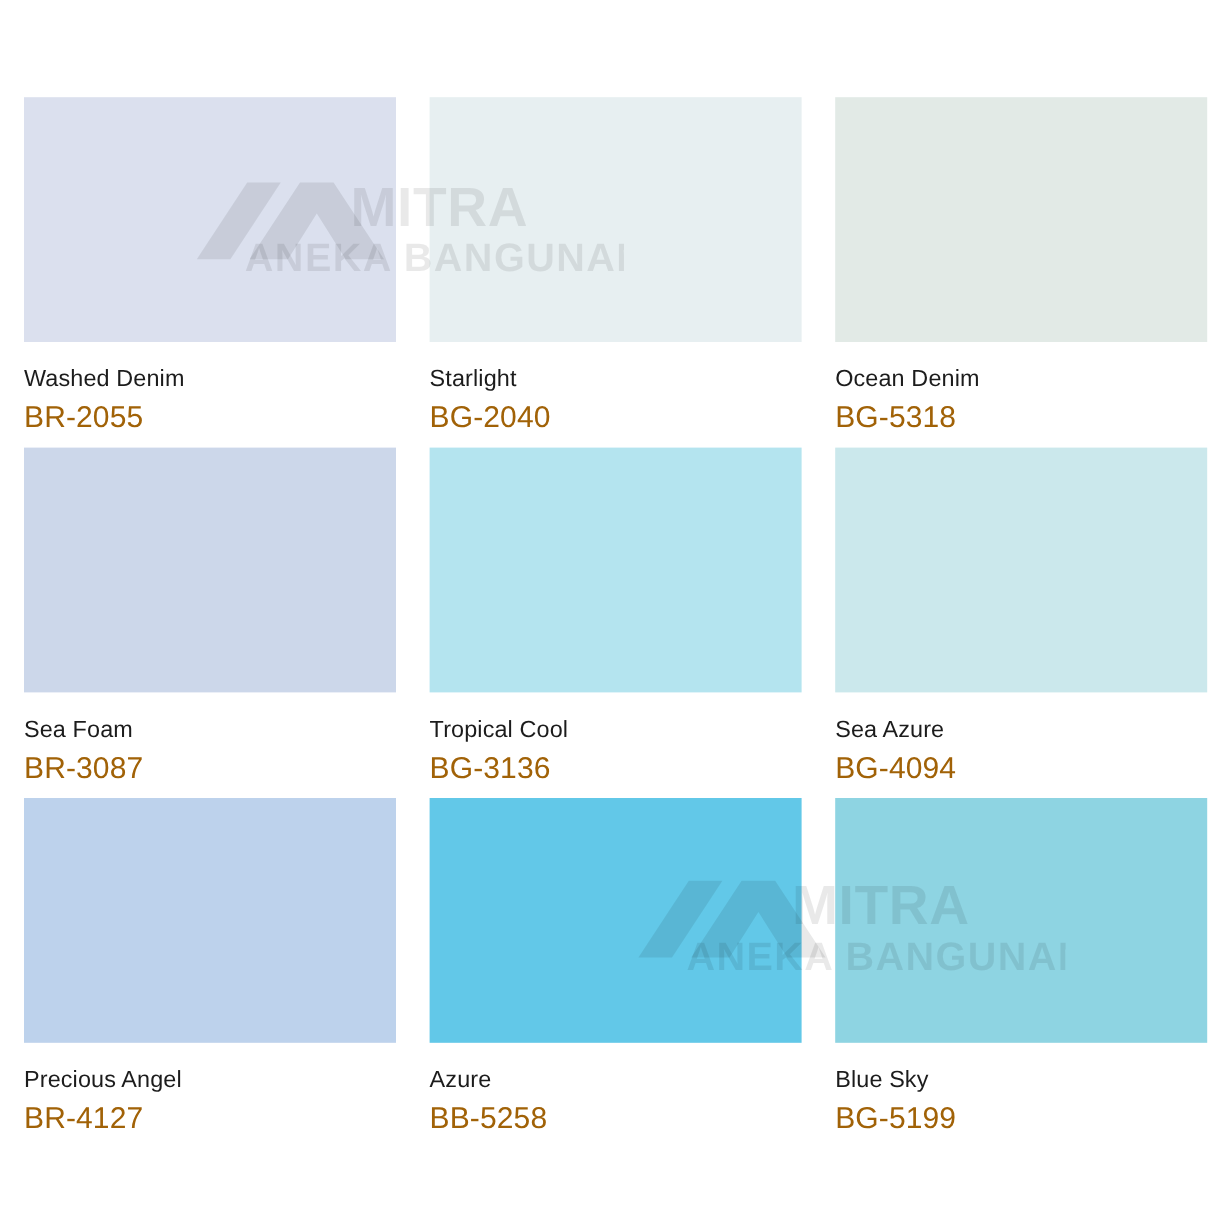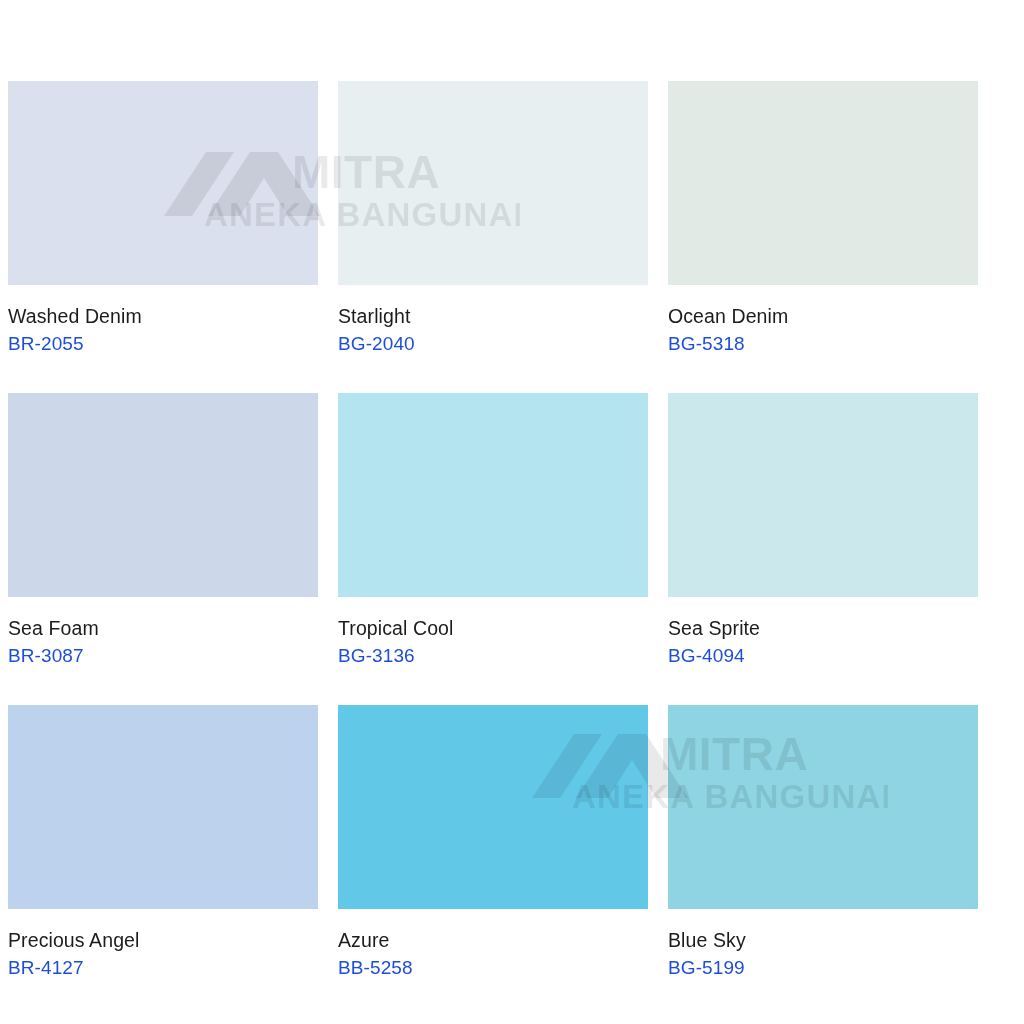--- a/index.html
+++ b/index.html
@@ -16,28 +16,27 @@
   #palette-page {
     position:relative;
     width:1024px;
     height:1024px;
     background:#ffffff;
   }
 
   
   .swatch-grid {
     position:absolute;
-    left:8px;
+    left:20px;
     top:81px;
     width:985px;
     display:grid;
     grid-template-columns:310px 310px 310px;
     column-gap:28px;
     row-gap:0px;
-    gap:20px;
   }
 
   .swatch-cell {
     position:relative;
     width:310px;
   }
 
   .swatch-chip {
     position:relative;
     width:310px;
@@ -54,23 +53,23 @@
   .swatch-name {
     font-size:19.5px;
     line-height:1.42;
     color:#1c1c1c;
     letter-spacing:0.1px;
     font-weight:400;
     white-space:nowrap;
   }
 
   .swatch-code {
-    font-size:19px;
+    font-size:25px;
     line-height:1.42;
-    color:#1d4ed8;
+    color:#a16207;
     letter-spacing:0.1px;
     font-weight:400;
     white-space:nowrap;
   }
 
   
   .watermark {
     position:absolute;
     pointer-events:none;
     user-select:none;
@@ -122,21 +121,21 @@
       <div class="swatch-cell">
         <div class="swatch-chip" style="background: rgb(180, 228, 239);"></div>
         <div class="swatch-info">
           <div class="swatch-name">Tropical Cool</div>
           <div class="swatch-code">BG-3136</div>
         </div>
       </div>
       <div class="swatch-cell">
         <div class="swatch-chip" style="background: rgb(203, 232, 236);"></div>
         <div class="swatch-info">
-          <div class="swatch-name">Sea Sprite</div>
+          <div class="swatch-name">Sea Azure</div>
           <div class="swatch-code">BG-4094</div>
         </div>
       </div>
       <div class="swatch-cell">
         <div class="swatch-chip" style="background: rgb(189, 210, 236);"></div>
         <div class="swatch-info">
           <div class="swatch-name">Precious Angel</div>
           <div class="swatch-code">BR-4127</div>
         </div>
       </div>

